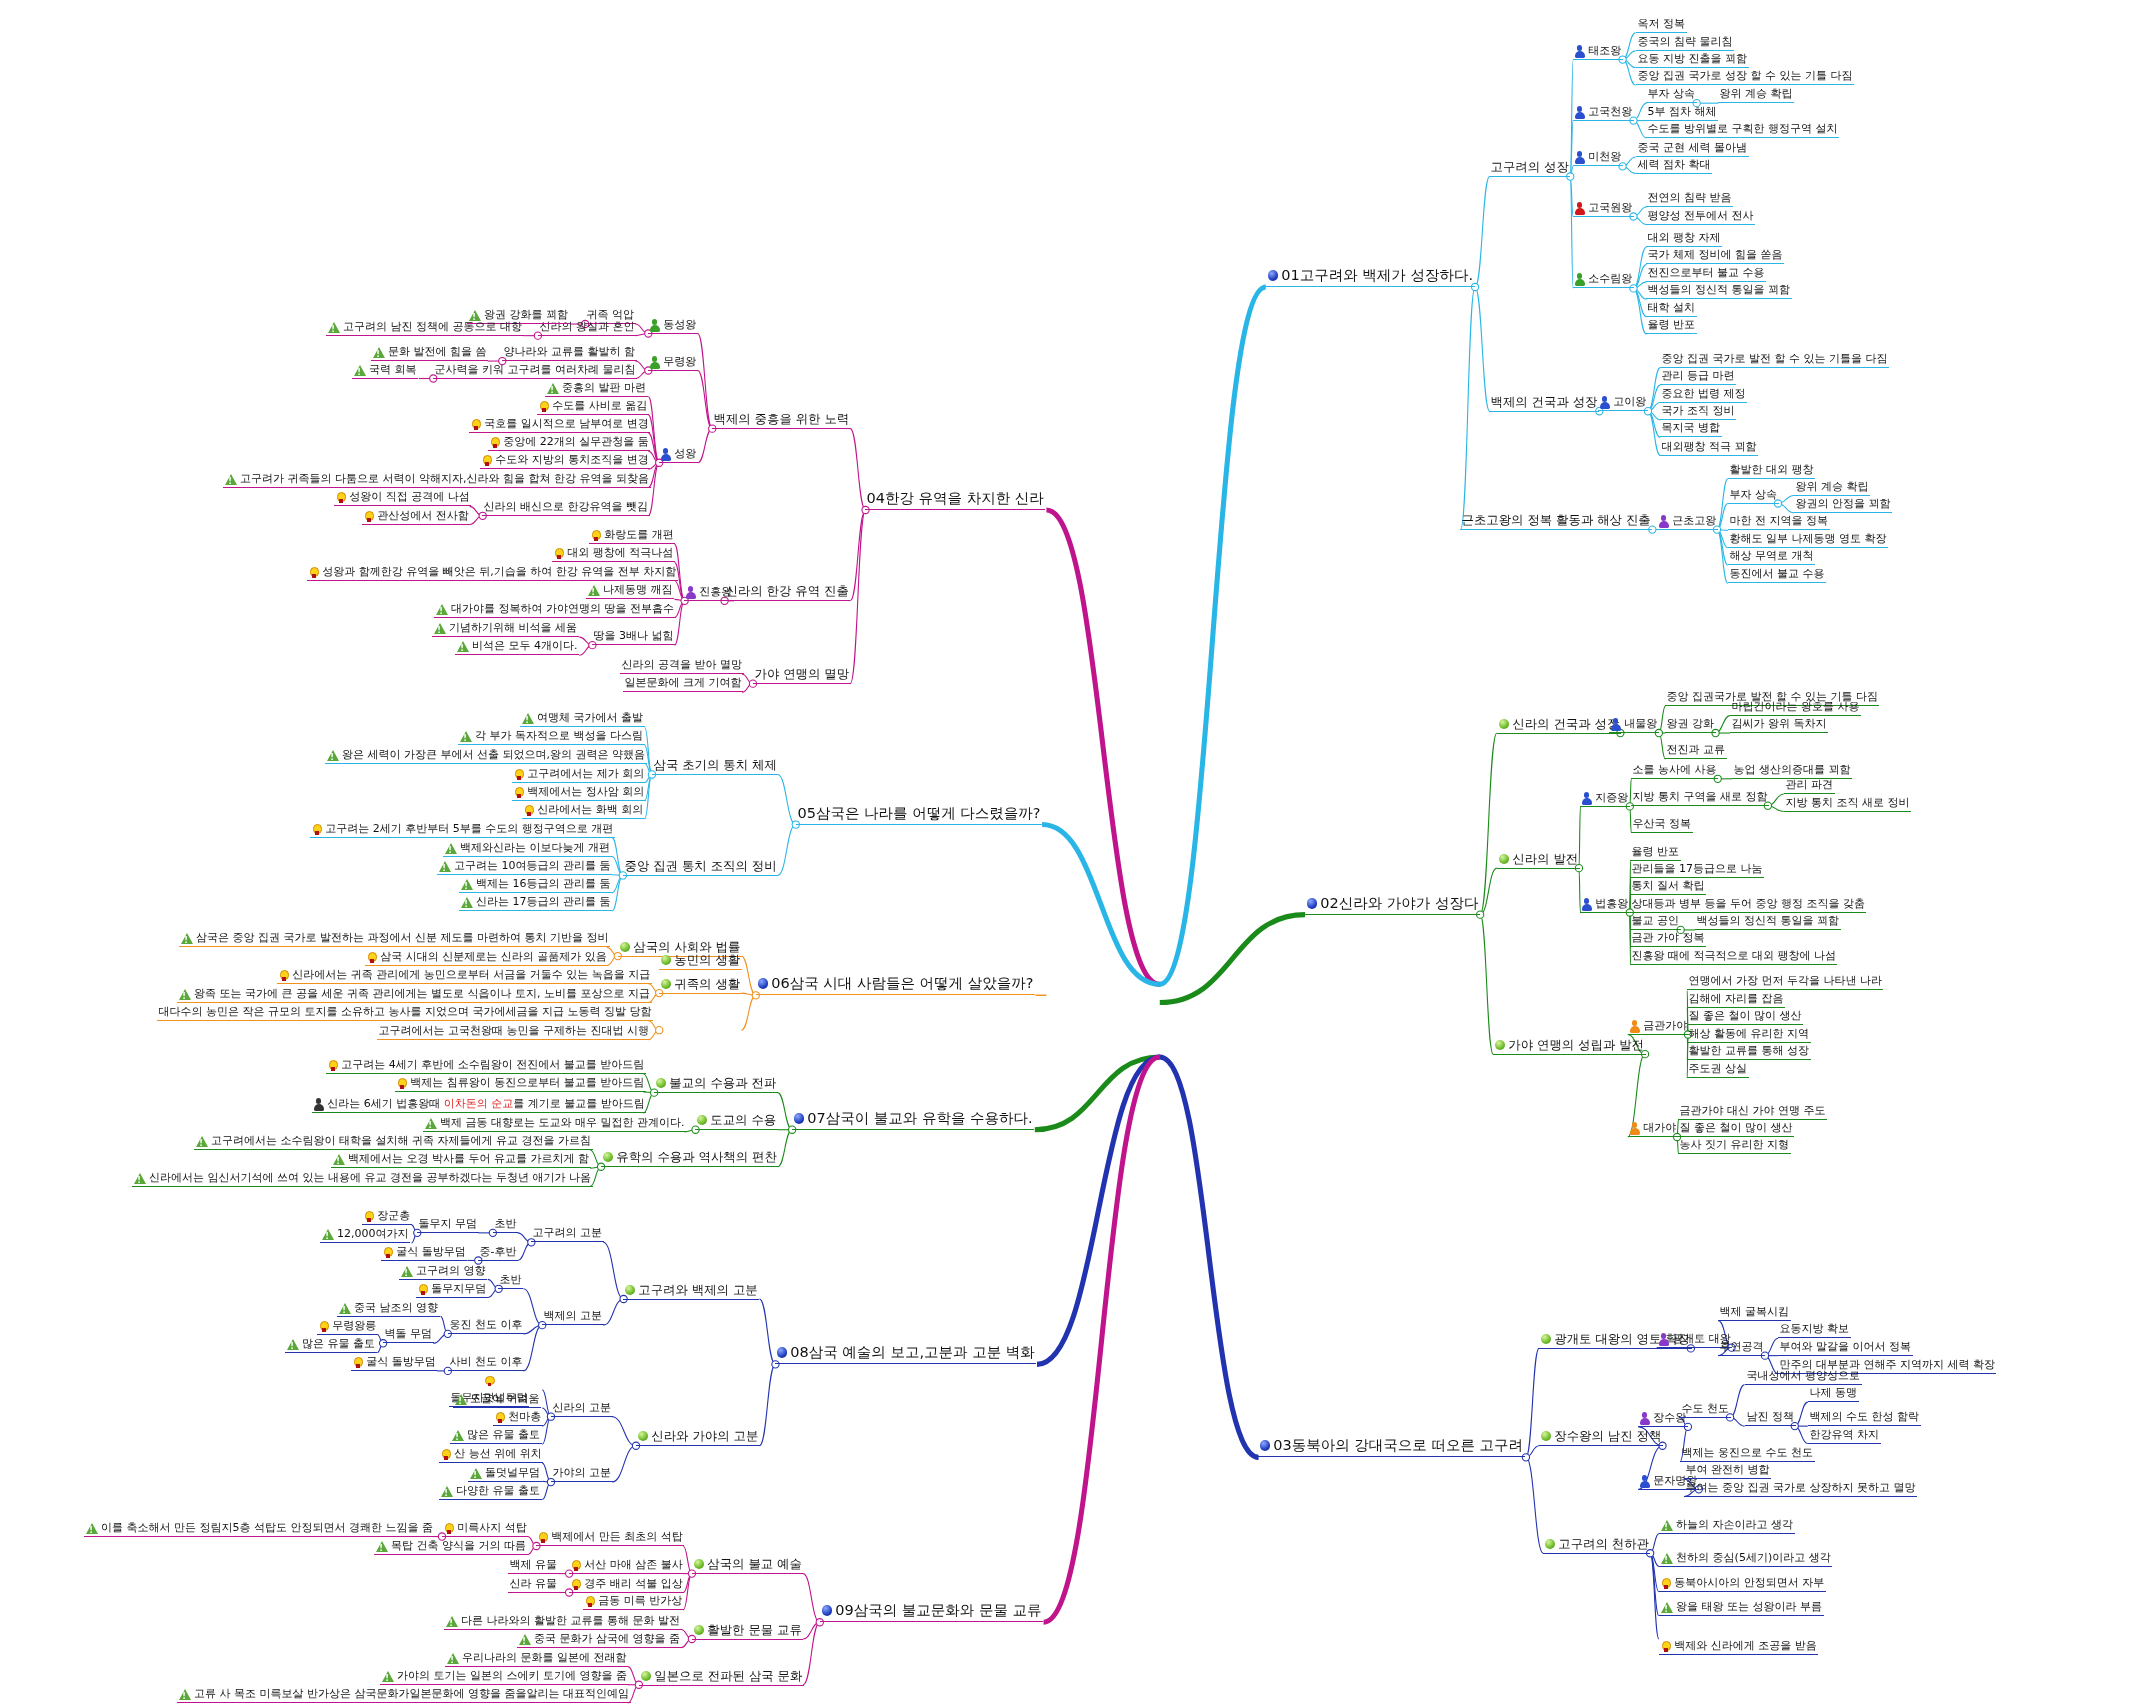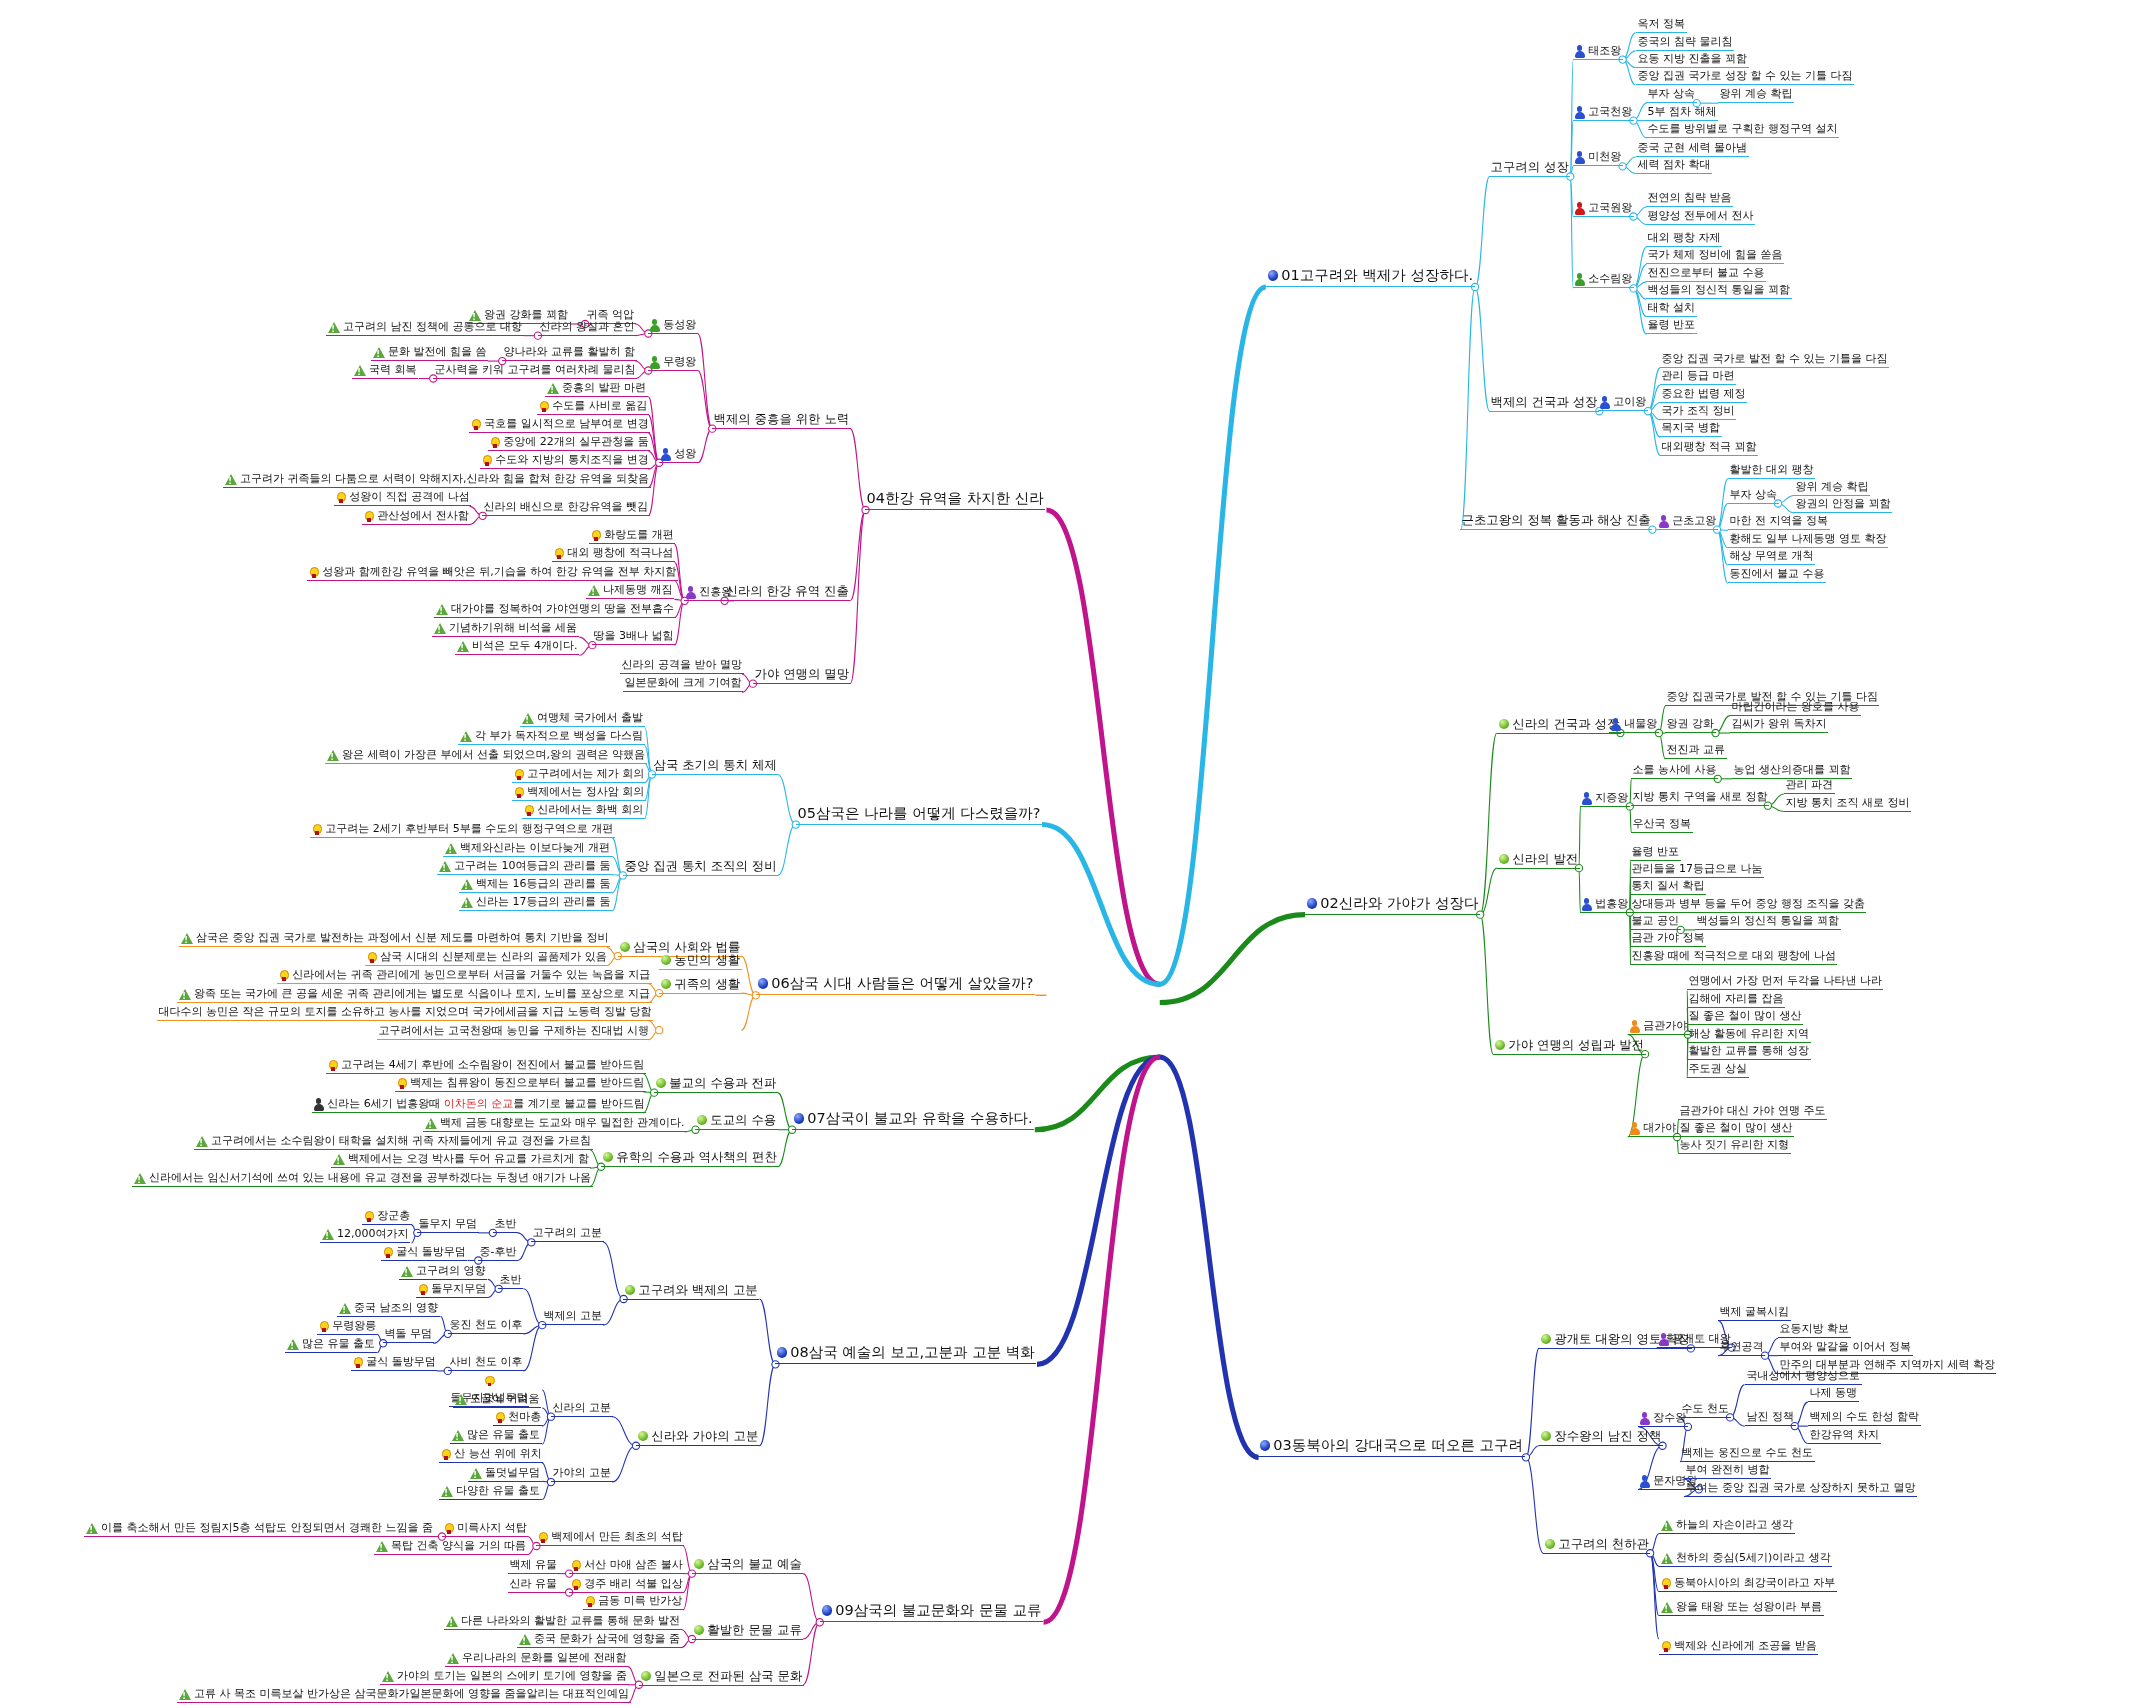--- a/index.html
+++ b/index.html
@@ -679,21 +679,21 @@
     <div class="node" style="border-bottom: 1.1px solid rgb(34, 51, 176); left: 1659px; top: 1518px;">
       <span class="warn"></span>
       <span class="txt">하늘의 자손이라고 생각</span>
     </div>
     <div class="node" style="border-bottom: 1.1px solid rgb(34, 51, 176); left: 1659px; top: 1551px;">
       <span class="warn"></span>
       <span class="txt">천하의 중심(5세기)이라고 생각</span>
     </div>
     <div class="node" style="border-bottom: 1.1px solid rgb(34, 51, 176); left: 1659px; top: 1576px;">
       <span class="bulb"></span>
-      <span class="txt">동북아시아의 최강국이라고 자부</span>
+      <span class="txt">동북아시아의 안정되면서 자부</span>
     </div>
     <div class="node" style="border-bottom: 1.1px solid rgb(34, 51, 176); left: 1659px; top: 1600px;">
       <span class="warn"></span>
       <span class="txt">왕을 태왕 또는 성왕이라 부름</span>
     </div>
     <div class="node" style="border-bottom: 1.1px solid rgb(34, 51, 176); left: 1659px; top: 1623px; margin-top: 16px;">
       <span class="bulb"></span>
       <span class="txt">백제와 신라에게 조공을 받음</span>
     </div>
     <div class="node l1" style="border-bottom: 1.5px solid rgb(192, 20, 140); left: 865px; top: 489px; justify-content: flex-end;">

